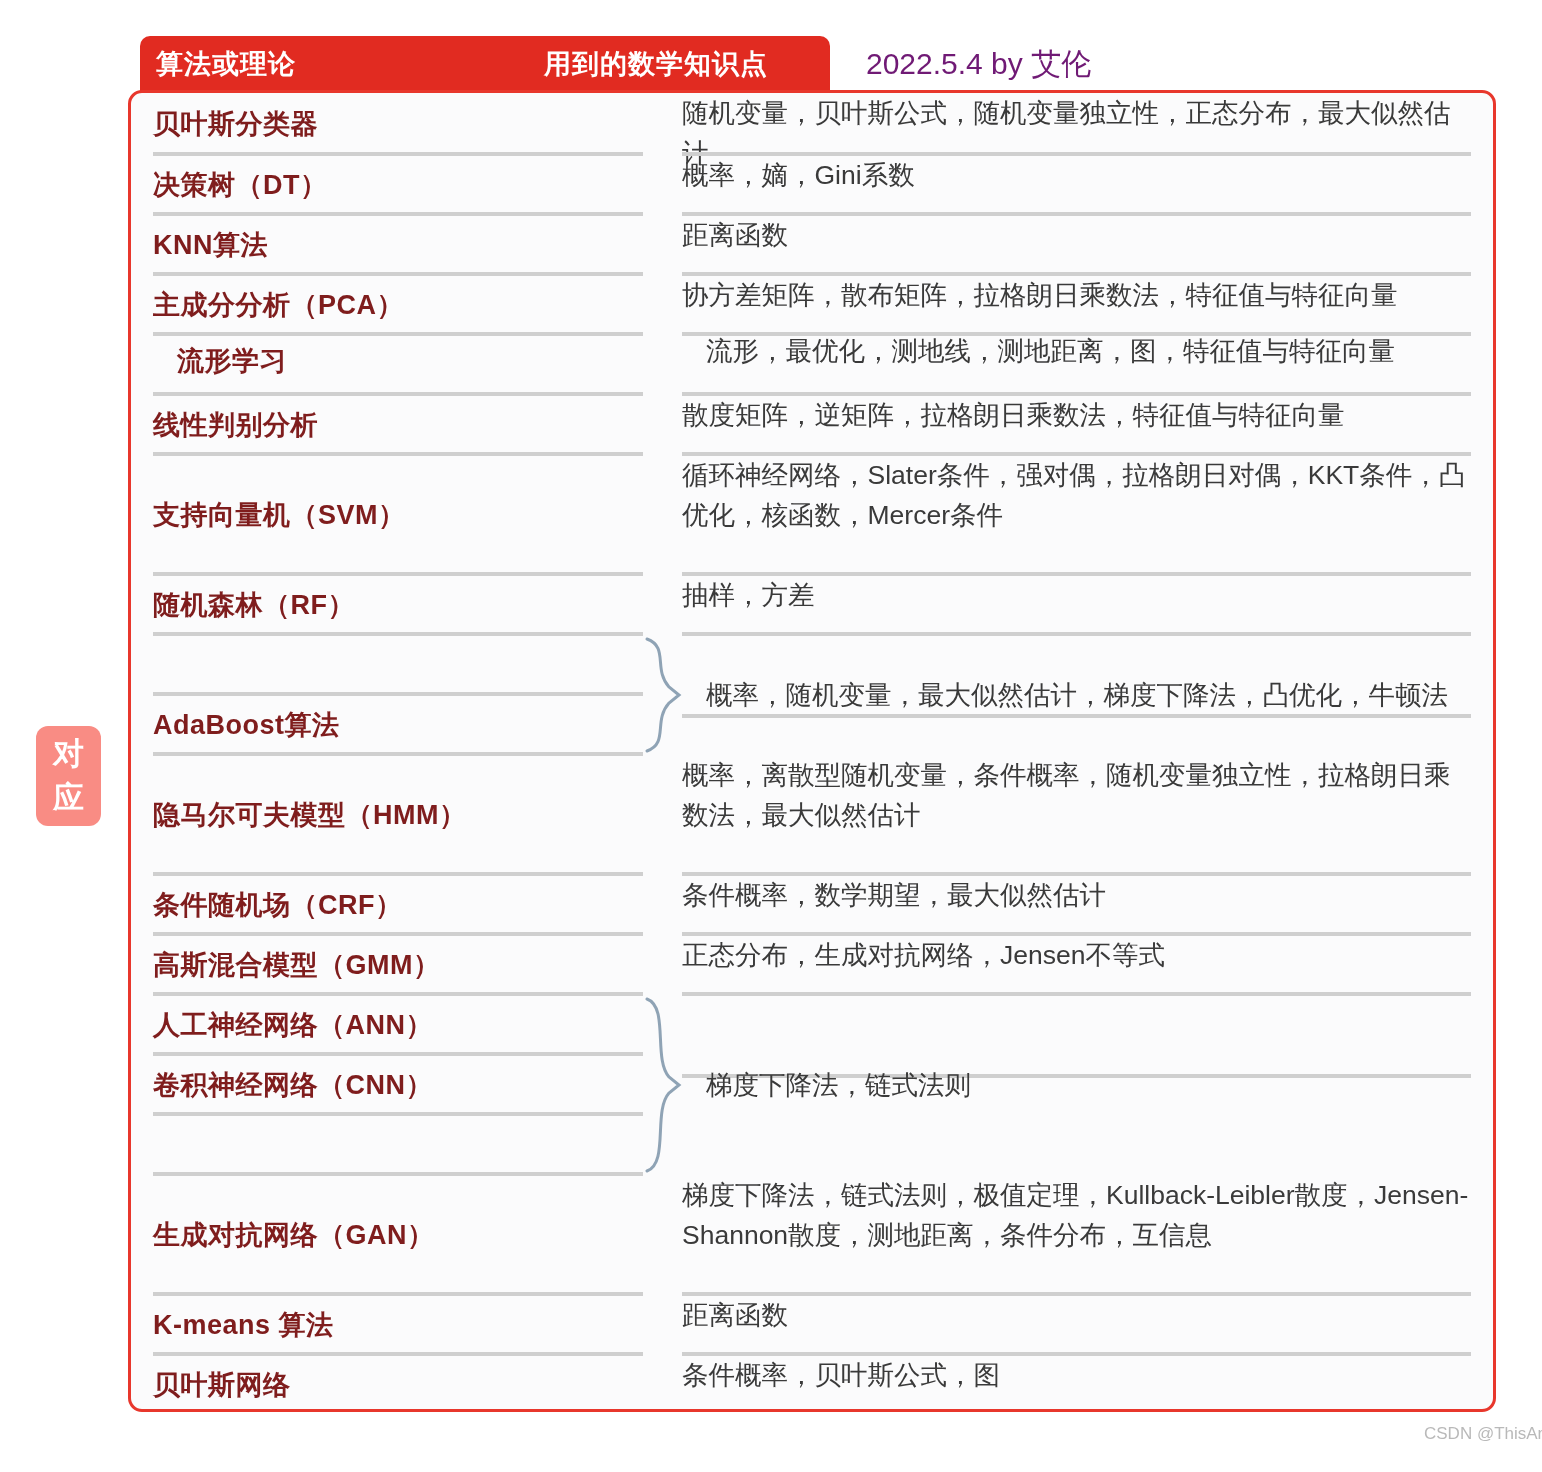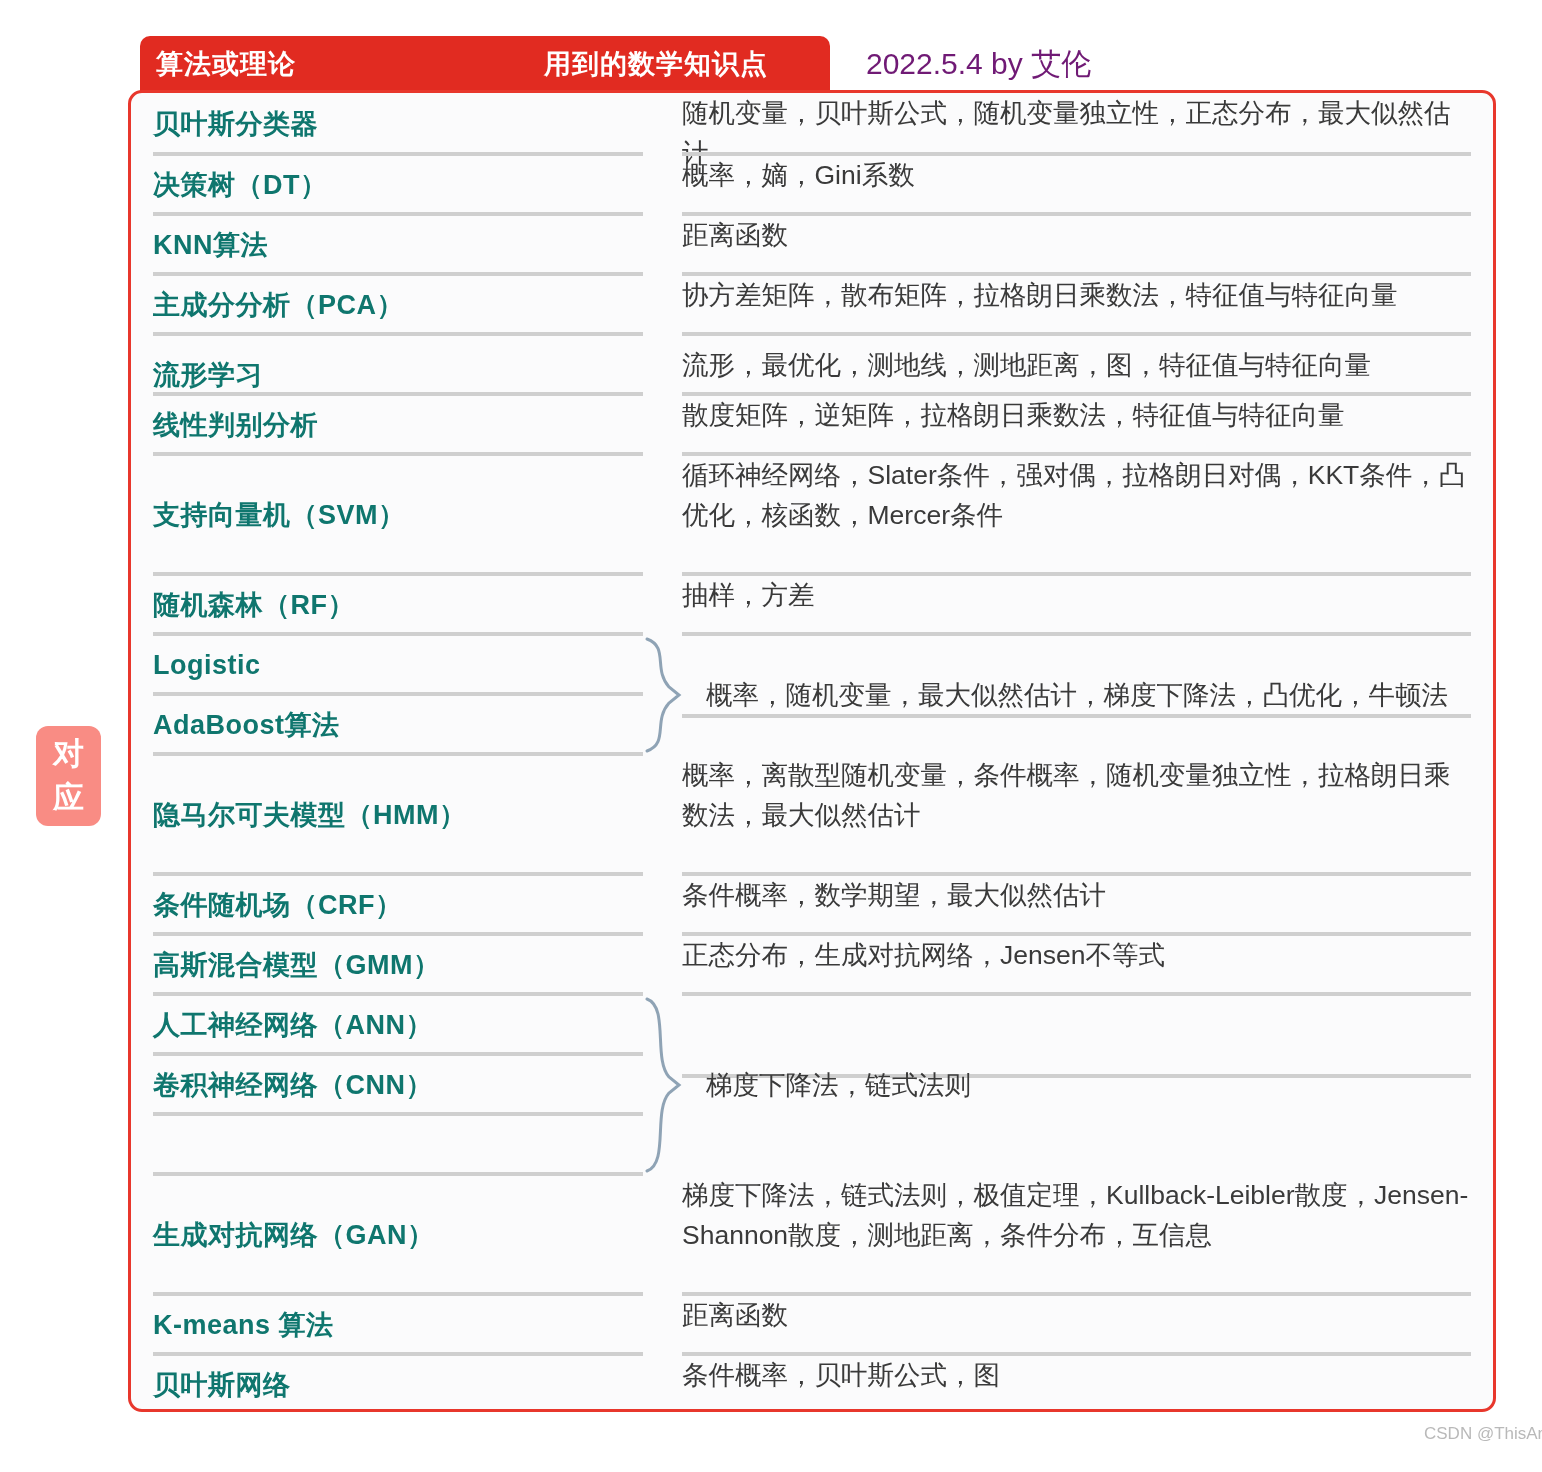--- a/index.html
+++ b/index.html
@@ -47,21 +47,21 @@
   #rows{position:relative;width:100%;height:100%;}
 
   .row{position:absolute;left:0;width:100%;box-sizing:border-box;}
 
   
   .cell-left{
     position:absolute;left:22px;width:490px;height:100%;
     display:flex;align-items:center;
   }
   .cell-left .txt{
-    font-weight:bold;font-size:27px;color:#0f766e;white-space:nowrap;
+    font-weight:bold;font-size:27px;color:#7f1d1d;white-space:nowrap;
     letter-spacing:.5px;
   }
   
   .cell-right{
     position:absolute;left:551px;right:22px;height:100%;
     display:flex;align-items:flex-start;
   }
   .cell-right .txt{
     font-size:26.5px;color:#3a3a3a;line-height:1.52;
   }
@@ -134,21 +134,21 @@
       <div class="div-left" style="top: 179px;"></div>
       <div class="row" style="top: 182px; height: 60px;">
         <div class="cell-left">
           <span class="txt">主成分分析（PCA）</span>
         </div>
         <div class="cell-right">
           <span class="txt">协方差矩阵，散布矩阵，拉格朗日乘数法，特征值与特征向量</span>
         </div>
       </div>
       <div class="div-left" style="top: 239px;"></div>
-      <div class="row" style="top: 252px; height: 60px;">
+      <div class="row" style="top: 238px; height: 60px; margin-left: 24px;">
         <div class="cell-left">
           <span class="txt">流形学习</span>
         </div>
         <div class="cell-right">
           <span class="txt">流形，最优化，测地线，测地距离，图，特征值与特征向量</span>
         </div>
       </div>
       <div class="div-left" style="top: 299px;"></div>
       <div class="row" style="top: 302px; height: 60px;">
         <div class="cell-left">
@@ -170,25 +170,20 @@
       <div class="div-left" style="top: 479px;"></div>
       <div class="row" style="top: 482px; height: 60px;">
         <div class="cell-left">
           <span class="txt">随机森林（RF）</span>
         </div>
         <div class="cell-right">
           <span class="txt">抽样，方差</span>
         </div>
       </div>
       <div class="div-left" style="top: 539px;"></div>
-      <div class="row" style="top: 542px; height: 60px;">
-        <div class="cell-left">
-          <span class="txt">Logistic</span>
-        </div>
-      </div>
       <div class="div-left" style="top: 599px;"></div>
       <div class="row" style="top: 602px; height: 60px;">
         <div class="cell-left">
           <span class="txt">AdaBoost算法</span>
         </div>
       </div>
       <div class="div-left" style="top: 659px;"></div>
       <div class="row" style="top: 662px; height: 120px;">
         <div class="cell-left">
           <span class="txt">隐马尔可夫模型（HMM）</span>

